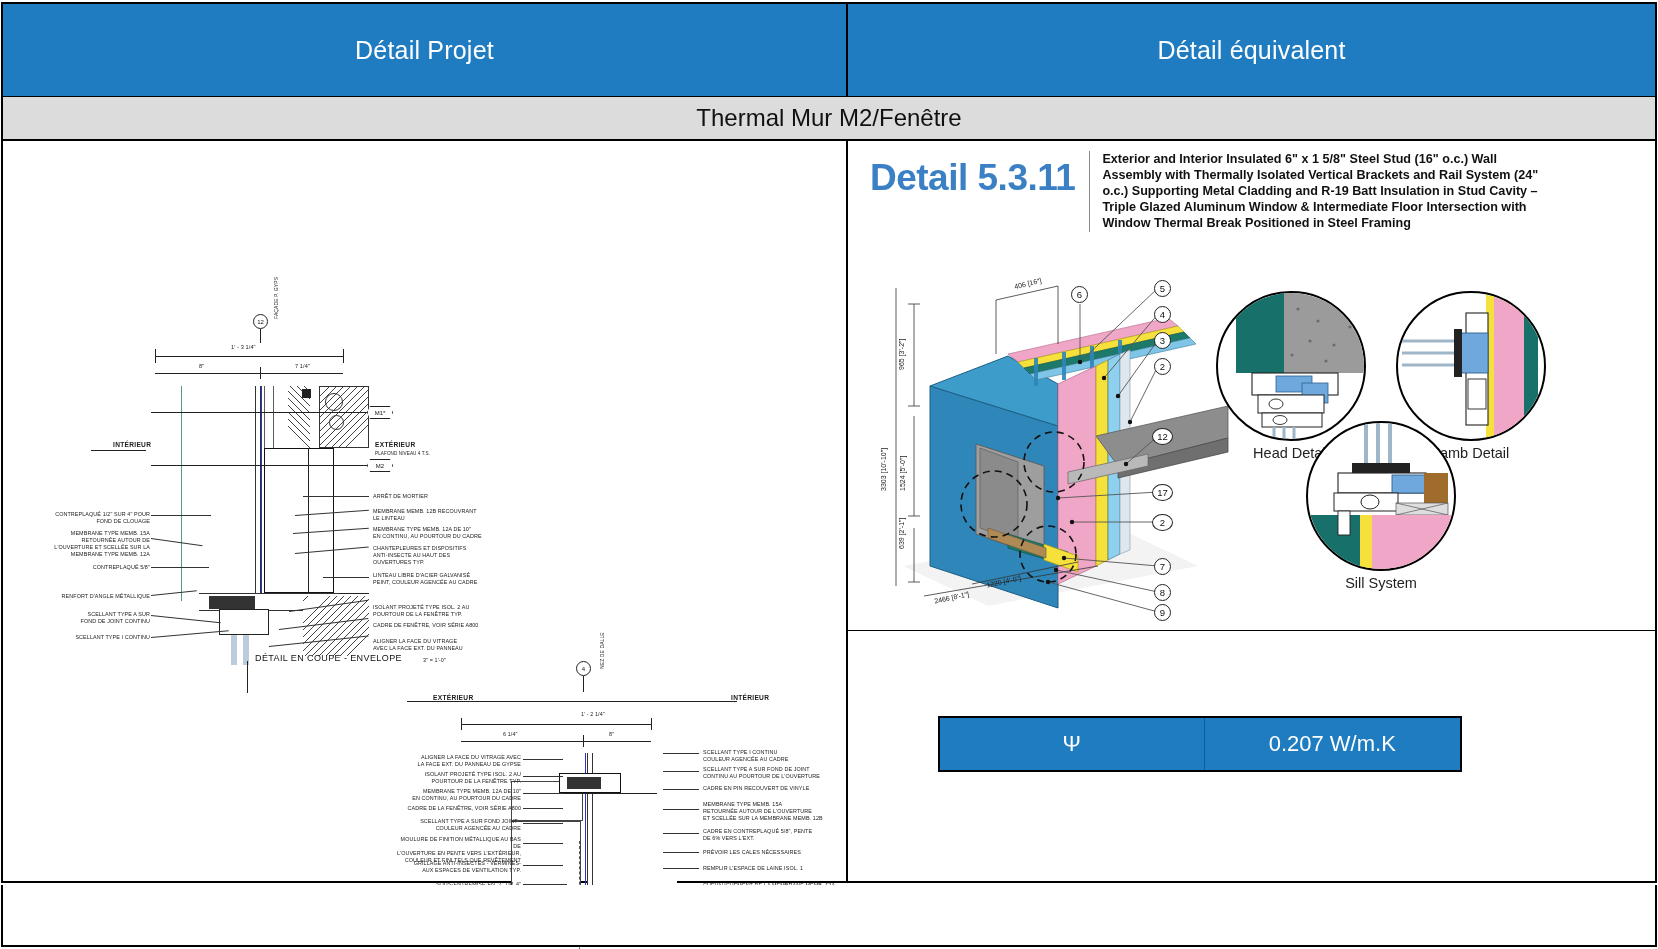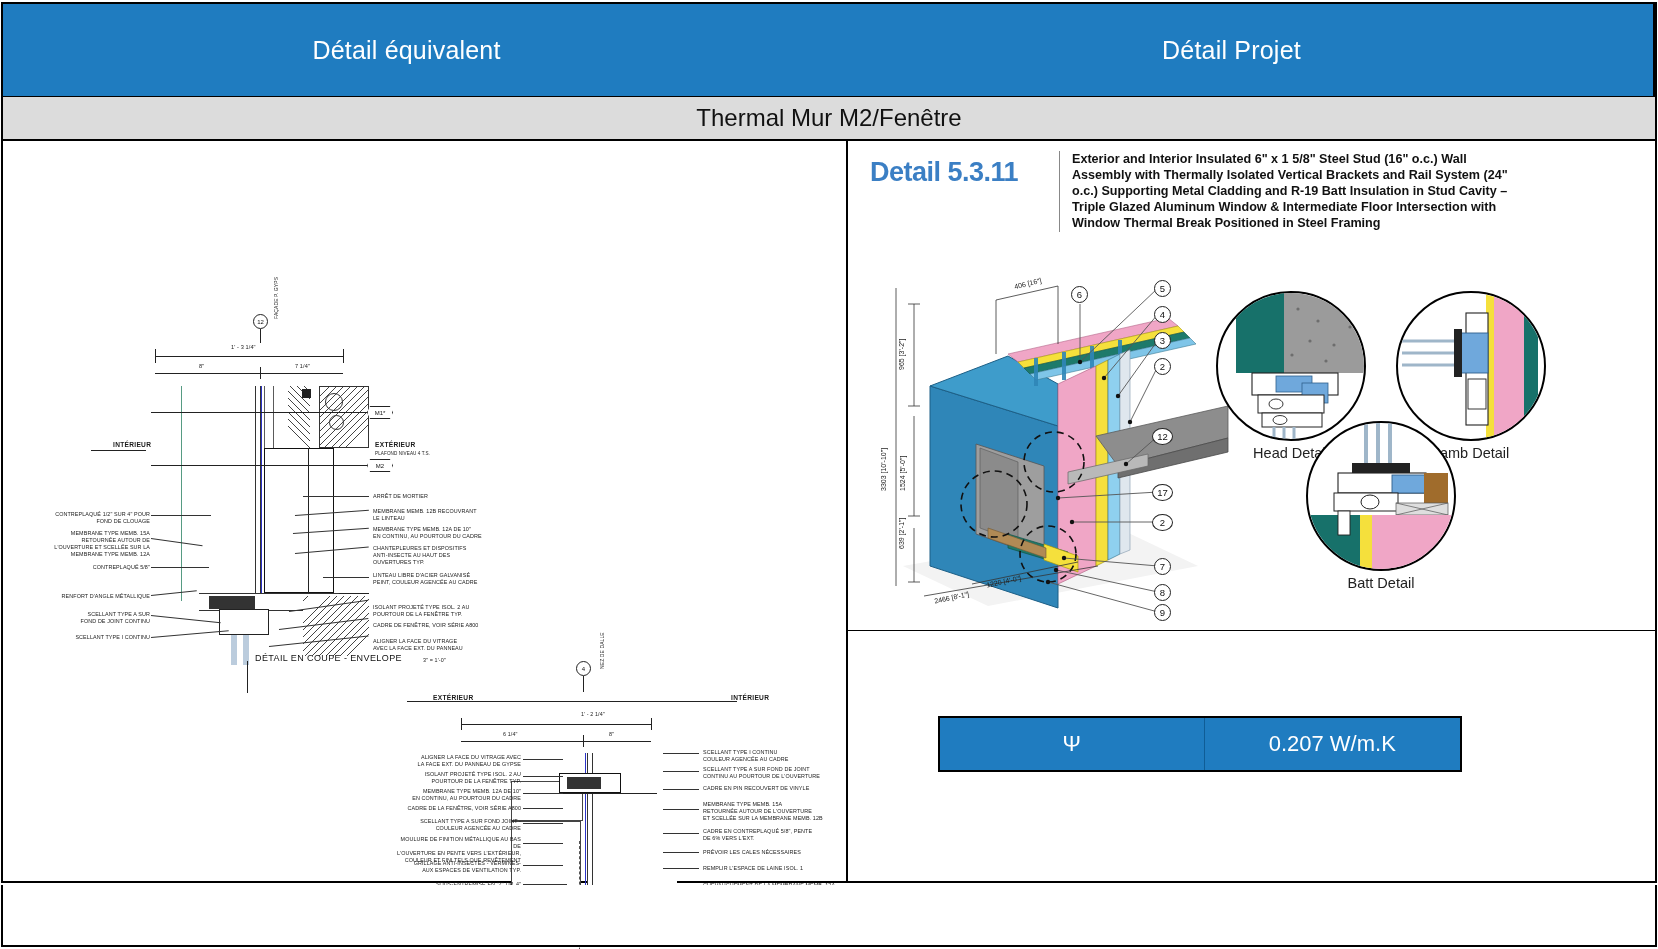--- a/index.html
+++ b/index.html
@@ -126,21 +126,21 @@
   .doc-hdr {
     display:flex; justify-content:space-between; align-items:flex-end;
     border-bottom:1.5px solid #333;
     padding-bottom:3px; margin-bottom:12px;
   }
   .doc-hdr .left-t  { font-family:"Liberation Serif", serif; font-style:italic; font-size:13.5px; color:#2b2b2b; letter-spacing:.3px;}
   .doc-hdr .right-t { font-family:"Liberation Sans", sans-serif; font-size:12.5px; color:#3a3a3a; letter-spacing:.2px;}
 
   .detail-head { display:flex; gap:14px; align-items:flex-start; }
   .detail-no {
-    color:#3b7fc4; font-weight:bold; font-size:27px;
+    color:#3b7fc4; font-weight:bold; font-size:37px;
     white-space:nowrap; padding-top:6px; min-width:175px;
     letter-spacing:-.5px;
   }
   .detail-desc {
     border-left:1.5px solid #888; padding-left:12px;
     font-size:12.6px; font-weight:bold; line-height:1.28; color:#111;
     max-width:470px;
   }
 
   
@@ -183,22 +183,22 @@
     position:absolute; left:1px; top:885px; width:1656px; height:62px;
     border:2px solid #000; border-top:none; background:#fff;
   }
 </style>
 </head>
 <body>
 
 <div class="sheet">
 
   <div class="hdr-row">
+    <div class="hdr-cell left">Détail Projet</div>
     <div class="hdr-cell right">Détail équivalent</div>
-    <div class="hdr-cell left">Détail Projet</div>
   </div>
 
   <div class="subhdr">Thermal Mur M2/Fenêtre</div>
 
   <div class="body-row">
 
     <div class="pane-left">
       <div class="cad">
 
         <div class="bubble" style="left:250px; top:173px; width:15px; height:15px;">12</div>
@@ -594,21 +594,21 @@
             <ellipse cx="62" cy="79" rx="9" ry="7" fill="#fff" stroke="#222" stroke-width="1"></ellipse>
             <rect x="88" y="80" width="52" height="12" fill="#dedede" stroke="#555" stroke-width=".7"></rect>
             <line x1="88" y1="80" x2="140" y2="92" stroke="#555" stroke-width=".7"></line>
             <line x1="140" y1="80" x2="88" y2="92" stroke="#555" stroke-width=".7"></line>
             <rect x="0" y="92" width="52" height="58" fill="#17716a"></rect>
             <rect x="52" y="92" width="12" height="58" fill="#f5e03c"></rect>
             <rect x="64" y="92" width="86" height="58" fill="#f0a6c6"></rect>
             <rect x="30" y="88" width="12" height="24" fill="#fff" stroke="#222" stroke-width=".9"></rect>
           </svg>
         </div>
-        <div class="circ-lbl" style="left:458px; top:434px; width:150px;">Batt Detail</div>
+        <div class="circ-lbl" style="left:458px; top:434px; width:150px;">Sill System</div>
       </div>
 
       <div class="rp-bottom">
         <div class="psi-wrap">
           <table class="psi-table">
             <tbody>
                 <tr>
               <td class="k">Ψ</td>
               <td class="v">0.207 W/m.K</td>
             </tr>

